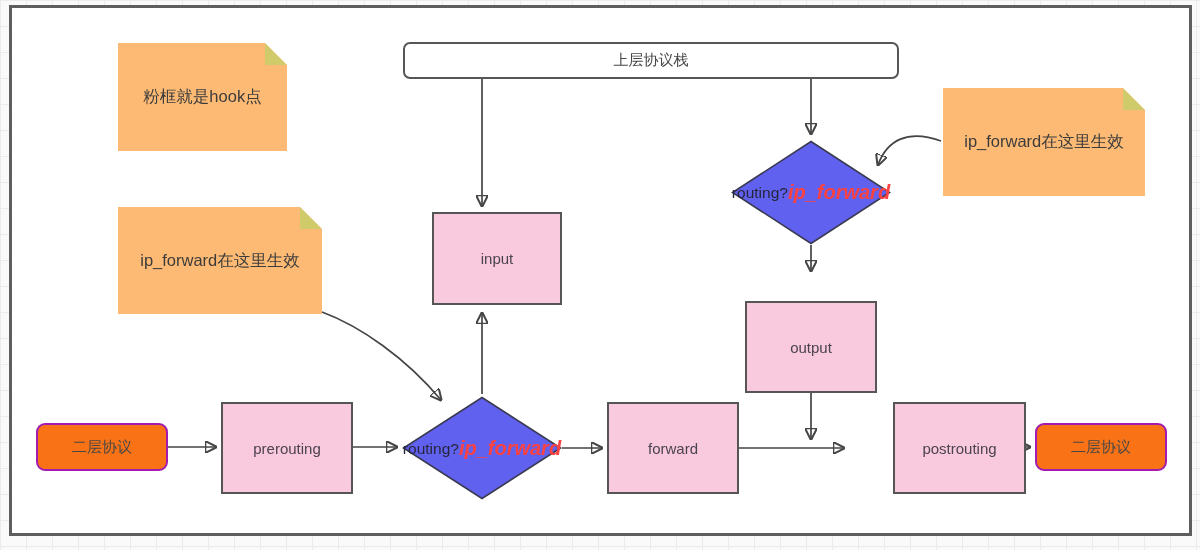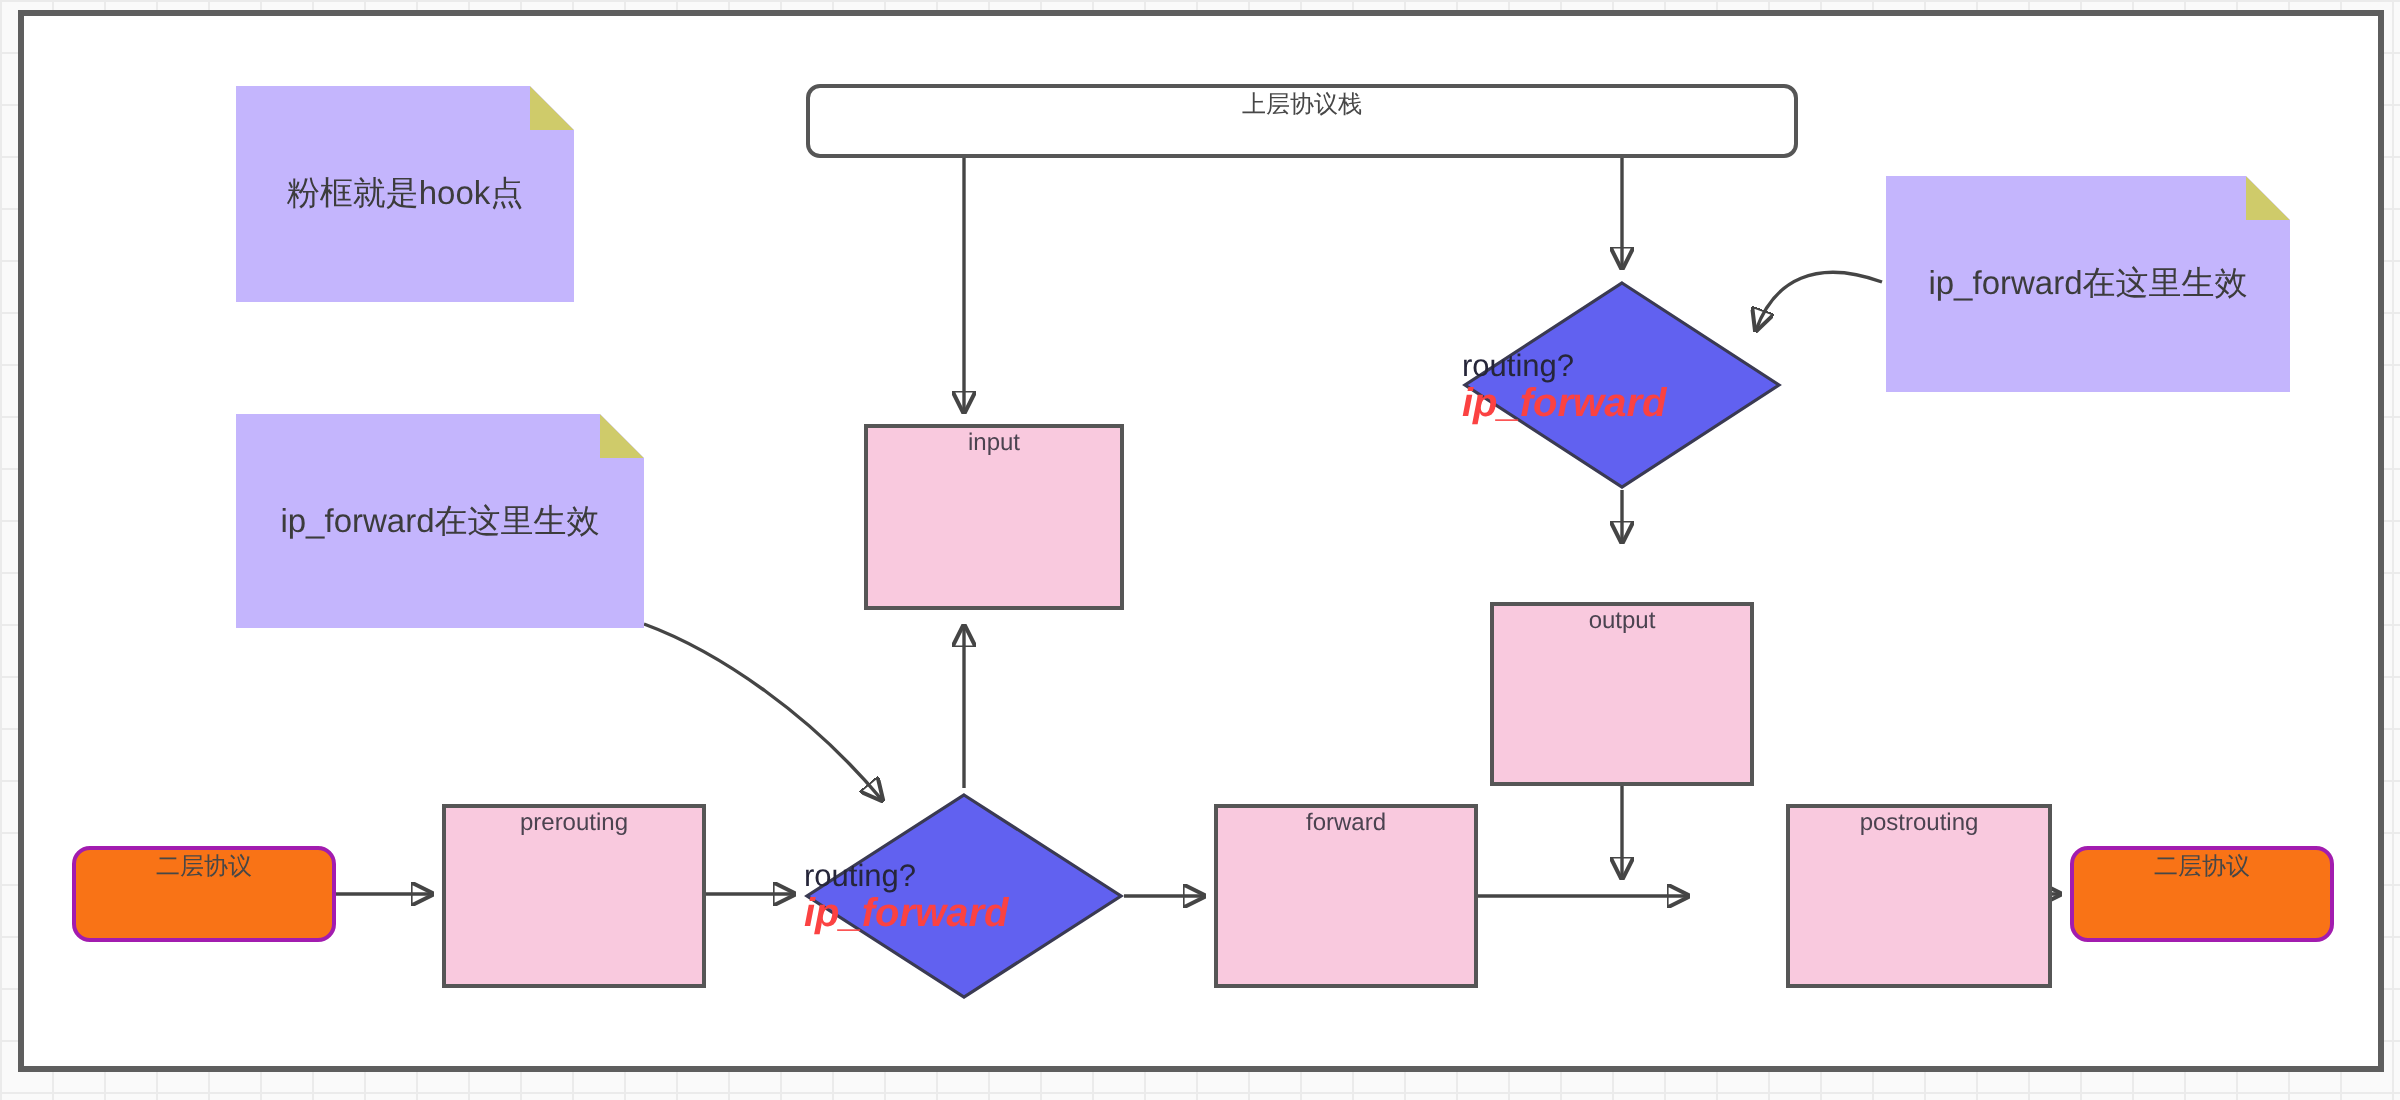--- a/index.html
+++ b/index.html
@@ -18,58 +18,58 @@
       linear-gradient(90deg, #ebebeb 1px, transparent 1px);
     background-size:26px 26px;
   }
   .frame {
     position:absolute; left:9px; top:5px; width:1183px; height:531px;
     background:#ffffff;
     border:3px solid #5e5e5e;
   }
   .node {
     position:absolute;
-    display:flex; justify-content:center;
-    font-size:12px; color:#474747;
+    display:flex; align-items:center; justify-content:center;
+    font-size:15px; color:#474747;
     text-align:center;
   }
   .rect-white {
     background:#ffffff;
     border:2px solid #565656;
     border-radius:7px;
   }
   .rect-white-sm {
     background:#f97316;
     border:2px solid #a21caf;
     border-radius:9px;
   }
   .rect-pink {
     background:#f9c9de;
     border:2px solid #565656;
     border-radius:0;
     color:#4b4350;
   }
   .note {
     position:absolute;
-    background:#c4b5fd;
+    background:#fdba74;
     clip-path:polygon(0 0, calc(100% - 22px) 0, 100% 22px, 100% 100%, 0 100%);
     display:flex; align-items:center; justify-content:center;
     font-size:16.5px; color:#3c3c3c;
     text-align:center;
   }
   .note-fold {
     position:absolute; top:0; right:0; width:22px; height:22px;
     background:#cfcb6a;
     clip-path:polygon(0 0, 100% 100%, 0 100%);
   }
   .diamond { position:absolute; }
   .diamond svg.dshape { position:absolute; left:0; top:0; width:100%; height:100%; }
   .diamond .dlabel {
     position:absolute; left:0; top:0; width:100%; height:100%;
-    display:flex; flex-direction:column; align-items:flex-start; justify-content:center;
+    display:flex; align-items:center; justify-content:center;
     line-height:19px;
   }
   .routing-q { font-size:15.5px; color:#26263a; }
   .ipfwd { font-size:20px; font-weight:bold; color:#fb4242;font-style:italic; }
   .connectors { position:absolute; left:0; top:0; width:1200px; height:550px; pointer-events:none; }
   .connectors path { fill:none; stroke:#454545; stroke-width:1.7; }
 </style>
 </head>
 <body>
 

